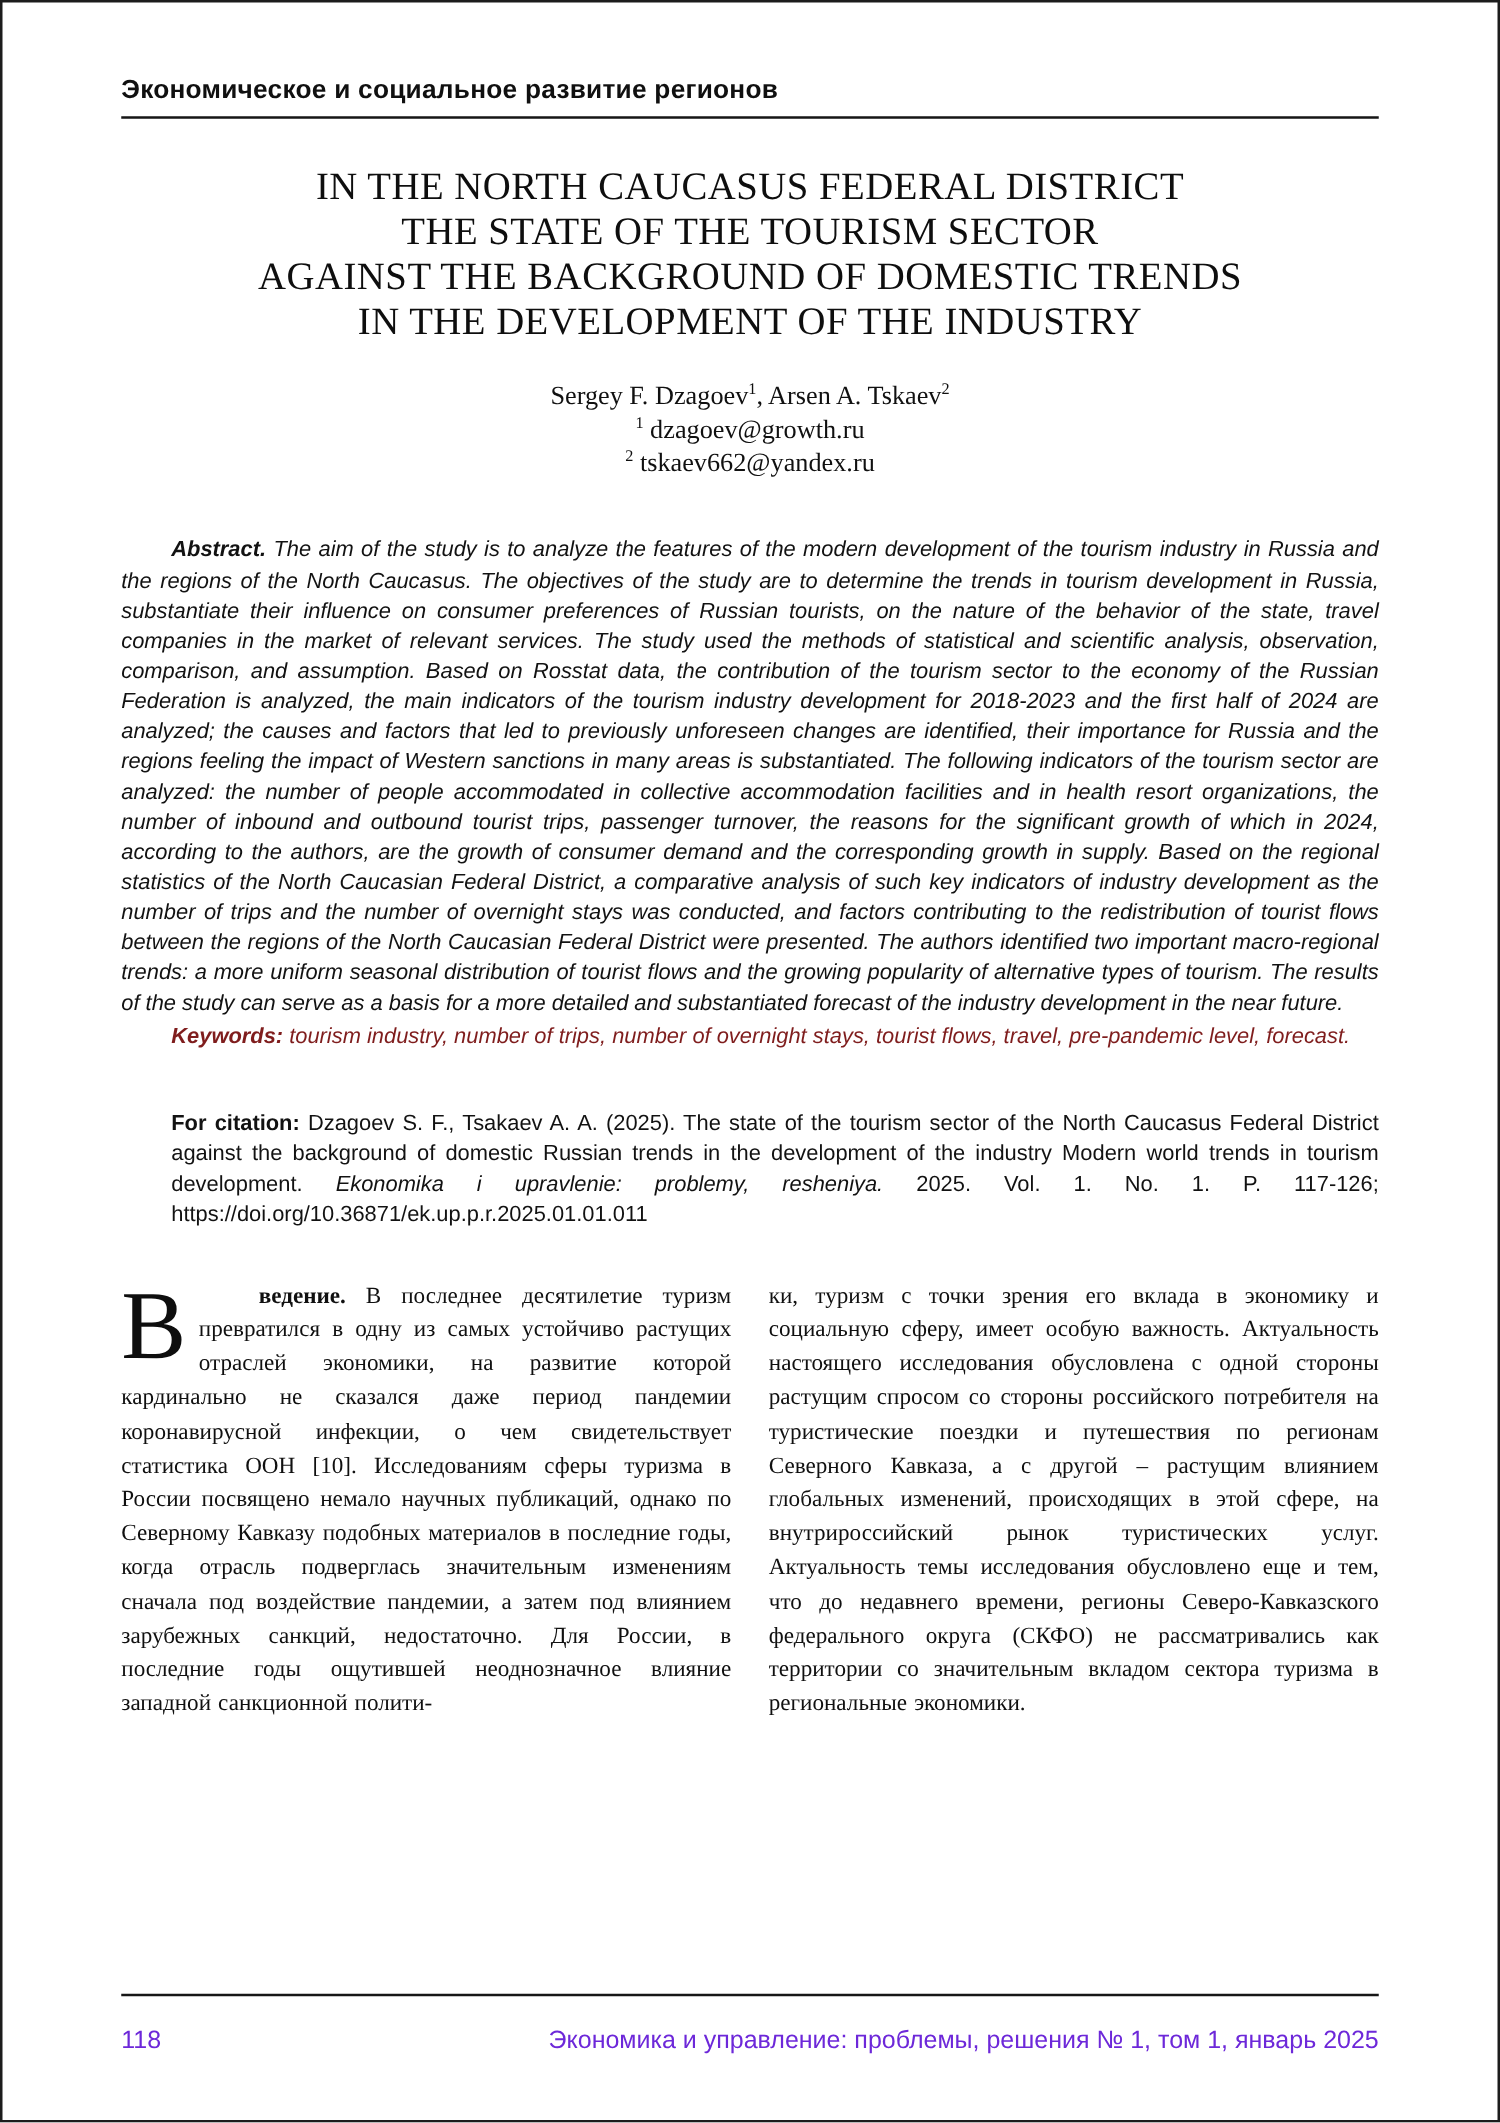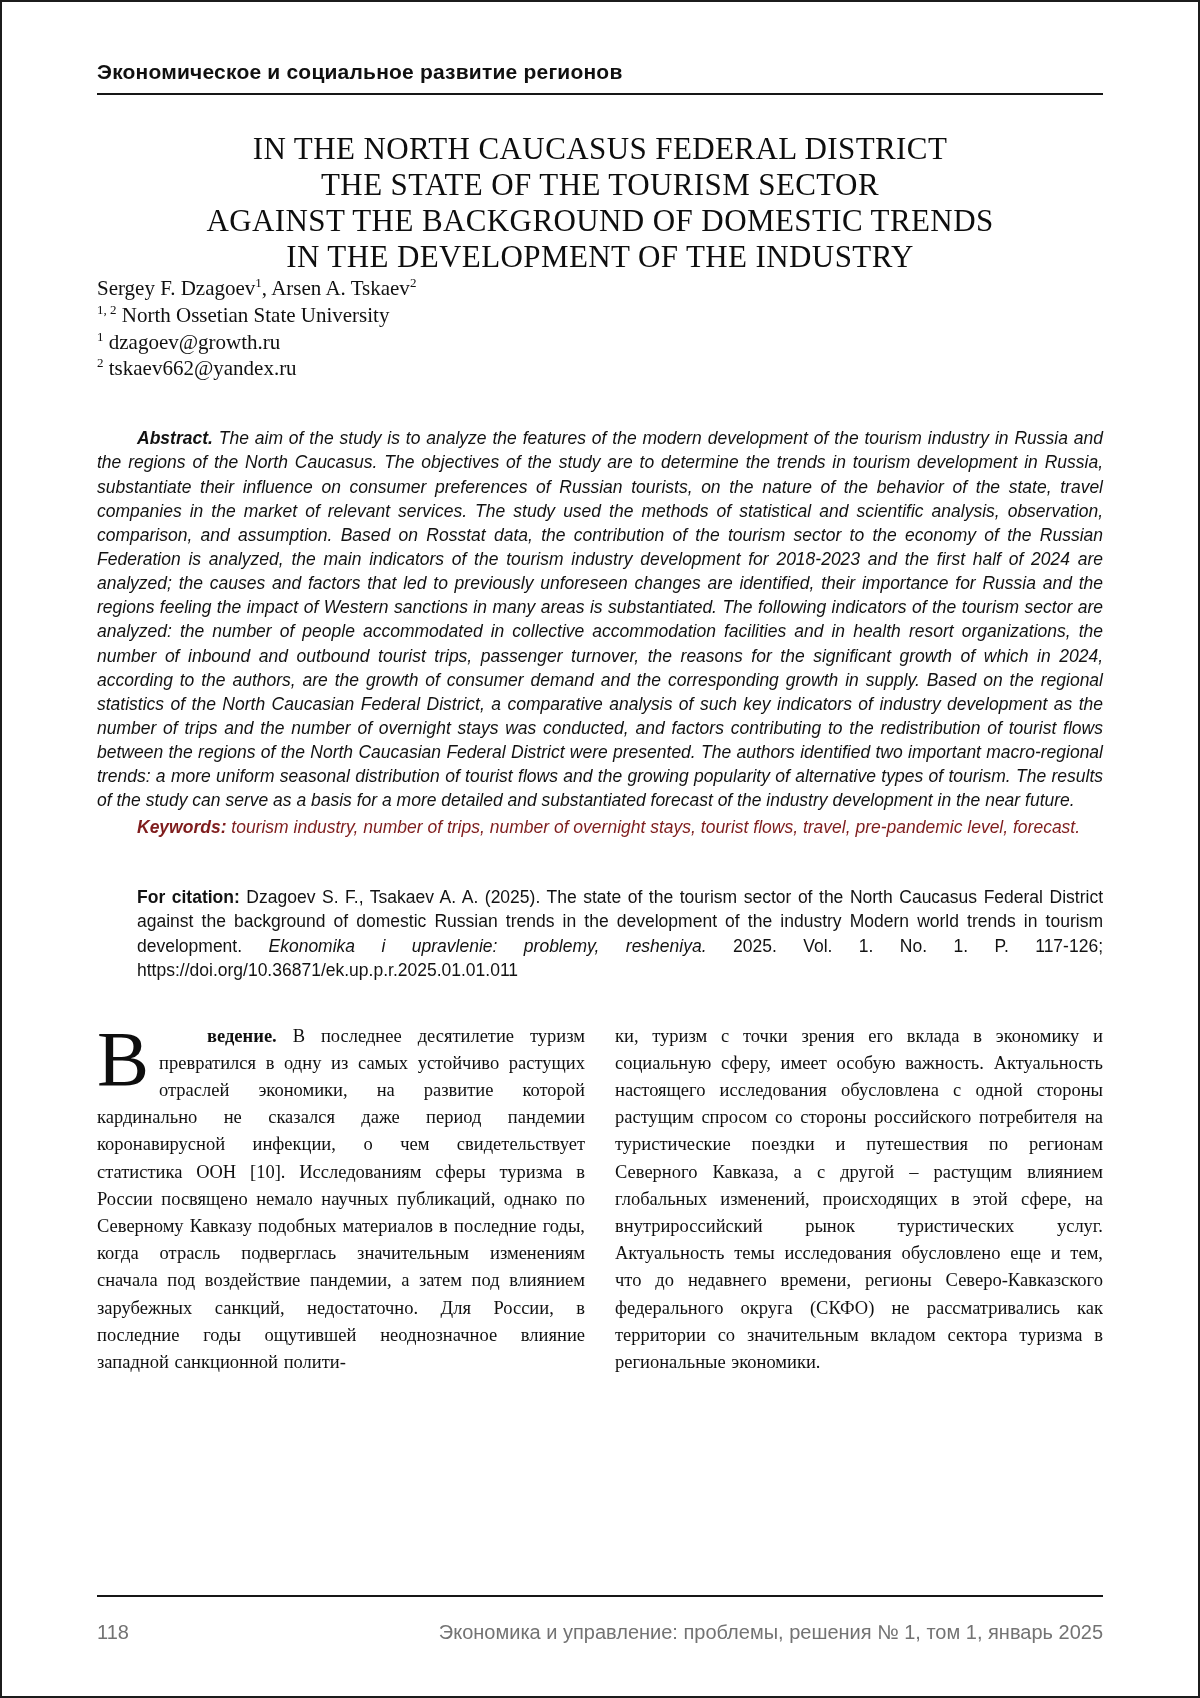--- a/index.html
+++ b/index.html
@@ -34,20 +34,22 @@
     margin-top: 36px;
     text-align: center;
     font-family: "Liberation Serif", serif;
     font-size: 31px;
     line-height: 1.16;
     letter-spacing: 0.4px;
     color: #0e0e0e;
   }
   
   .authors-block {
+    margin-top: 28px;
+    text-align: center;
     font-size: 21px;
     line-height: 1.28;
     color: #101010;
   }
   .authors-block sup { font-size: 13px; }
   
   .abstract {
     margin-top: 44px;
     font-family: "Liberation Sans", sans-serif;
     font-style: italic;
@@ -116,42 +118,41 @@
     border: none;
     border-top: 2px solid #161616;
     margin-bottom: 24px;
   }
   .footer-row {
     display: flex;
     justify-content: space-between;
     align-items: baseline;
     font-family: "Liberation Sans", sans-serif;
     font-size: 20px;
-    color: #737373;
+    color: #6d28d9;
     text-align: right;
   }
 </style>
 </head>
 <body>
 
 <div class="page">
 
   <div class="running-head">Экономическое и социальное развитие регионов</div>
   <hr class="head-rule">
 
   <div class="article-title">
     <div>IN THE NORTH CAUCASUS FEDERAL DISTRICT</div>
     <div>THE STATE OF THE TOURISM SECTOR</div>
     <div>AGAINST THE BACKGROUND OF DOMESTIC TRENDS</div>
     <div>IN THE DEVELOPMENT OF THE INDUSTRY</div>
   </div>
 
   <div class="authors-block">
     <div><span>Sergey F. Dzagoev</span><sup>1</sup><span>, </span><span>Arsen A. Tskaev</span><sup>2</sup></div>
-    <div><sup>1, 2</sup><span> North Ossetian State University</span></div>
     <div><sup>1</sup><span> dzagoev@growth.ru</span></div>
     <div><sup>2</sup><span> tskaev662@yandex.ru</span></div>
   </div>
 
   <p class="abstract"><span class="label">Abstract.</span><span> The aim of the study is to analyze the features of the modern development of the tourism industry in Russia and the regions of the North Caucasus. The objectives of the study are to determine the trends in tourism development in Russia, substantiate their influence on consumer preferences of Russian tourists, on the nature of the behavior of the state, travel companies in the market of relevant services. The study used the methods of statistical and scientific analysis, observation, comparison, and assumption. Based on Rosstat data, the contribution of the tourism sector to the economy of the Russian Federation is analyzed, the main indicators of the tourism industry development for 2018-2023 and the first half of 2024 are analyzed; the causes and factors that led to previously unforeseen changes are identified, their importance for Russia and the regions feeling the impact of Western sanctions in many areas is substantiated. The following indicators of the tourism sector are analyzed: the number of people accommodated in collective accommodation facilities and in health resort organizations, the number of inbound and outbound tourist trips, passenger turnover, the reasons for the significant growth of which in 2024, according to the authors, are the growth of consumer demand and the corresponding growth in supply. Based on the regional statistics of the North Caucasian Federal District, a comparative analysis of such key indicators of industry development as the number of trips and the number of overnight stays was conducted, and factors contributing to the redistribution of tourist flows between the regions of the North Caucasian Federal District were presented. The authors identified two important macro-regional trends: a more uniform seasonal distribution of tourist flows and the growing popularity of alternative types of tourism. The results of the study can serve as a basis for a more detailed and substantiated forecast of the industry development in the near future.</span></p>
 
   <p class="keywords"><span class="label">Keywords:</span><span> tourism industry, number of trips, number of overnight stays, tourist flows, travel, pre-pandemic level, forecast.</span></p>
 
   <p class="citation"><span class="label">For citation:</span><span> Dzagoev S. F., Tsakaev A. A. (2025). The state of the tourism sector of the North Caucasus Federal District against the background of domestic Russian trends in the development of the industry Modern world trends in tourism development. </span><span class="journal">Ekonomika i upravlenie: problemy, resheniya.</span><span> 2025. Vol. 1. No. 1. P. 117-126; https://doi.org/10.36871/ek.up.p.r.2025.01.01.011</span></p>
 

